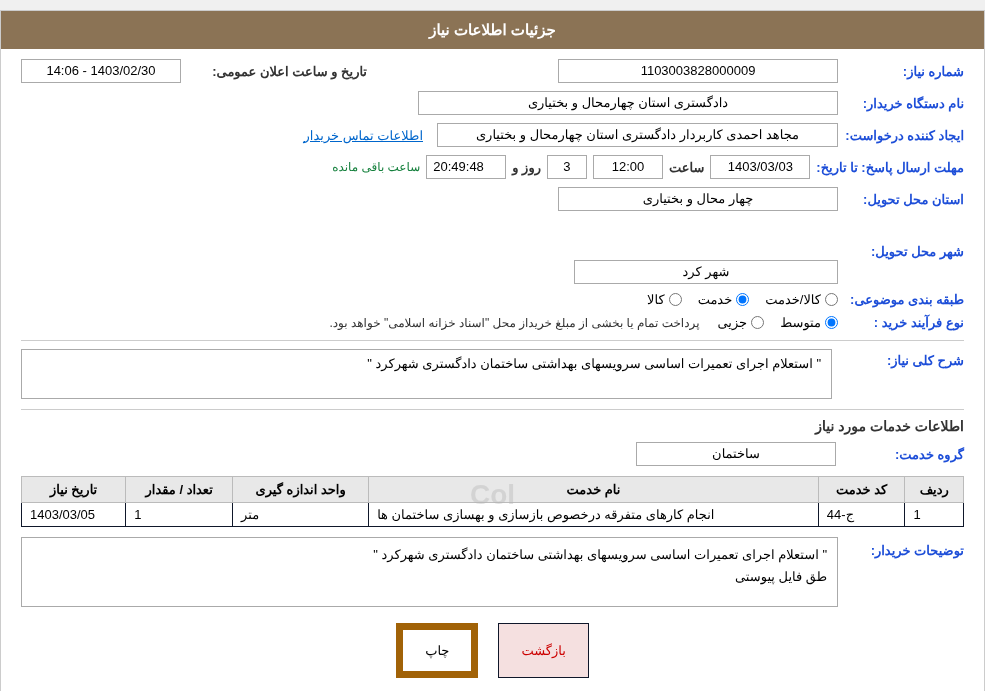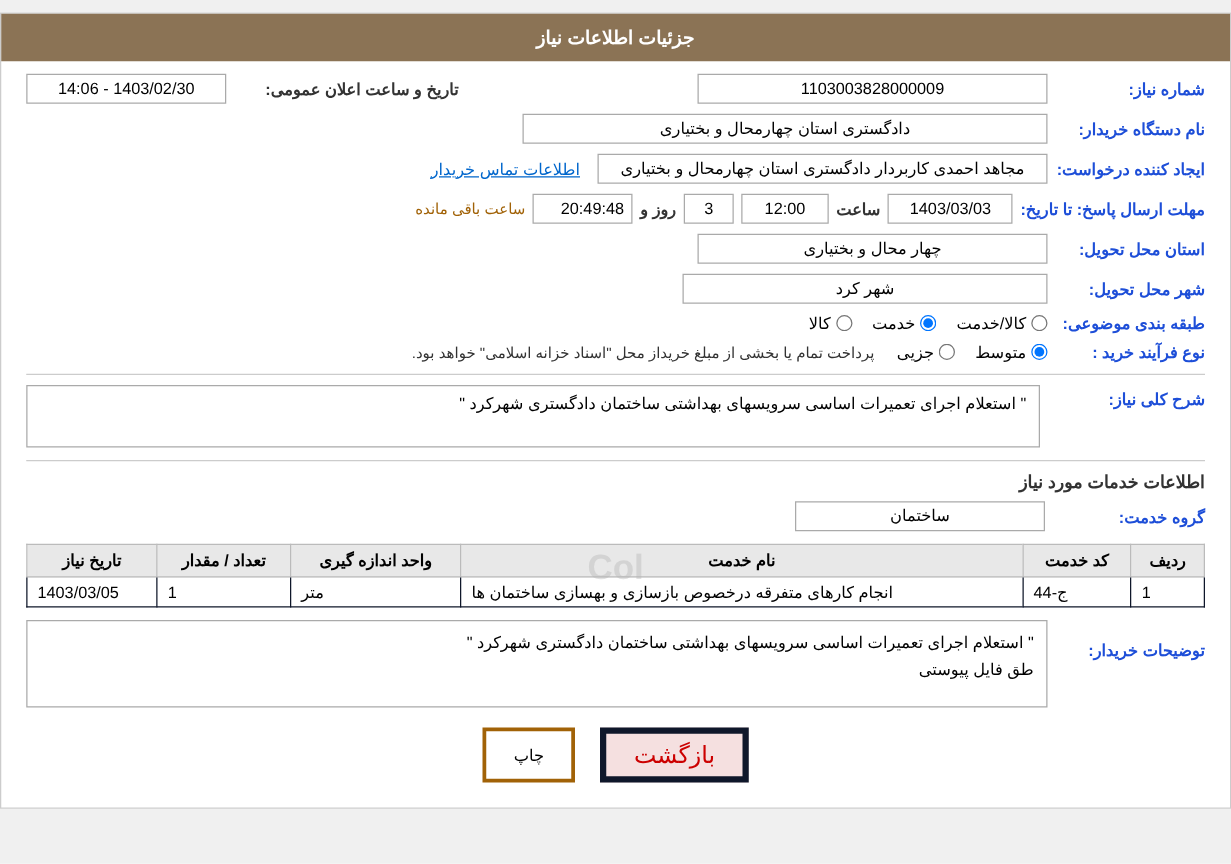--- a/index.html
+++ b/index.html
@@ -133,51 +133,51 @@
       line-height: 1.7;
     }
     .btn-row {
       display: flex;
       justify-content: center;
       gap: 20px;
       margin-top: 16px;
     }
     .btn-print {
       background: #fff;
-      border: 3px solid #a16207;
+      border: 7px solid #a16207;
       padding: 5px 22px;
       cursor: pointer;
       font-size: 13px;
       font-family: Tahoma, Arial, sans-serif;
     }
     .btn-back {
       background: #f5e0e0;
-      border: 5px solid #0f172a;
-      padding: 5px 22px;
+      border: 1px solid #0f172a;
+      padding: 19px 22px;
       cursor: pointer;
-      font-size: 19px;
+      font-size: 13px;
       font-family: Tahoma, Arial, sans-serif;
       color: #cc0000;
     }
     .watermark-area {
       position: relative;
     }
     .col-text {
       position: absolute;
       bottom: 16px;
       left: 50%;
       color: rgba(180,180,180,0.4);
       font-size: 28px;
       font-weight: bold;
       transform: translateX(-50%);
       pointer-events: none;
     }
     .remain-label {
       font-size: 12px;
-      color: #a16207;
+      color: #15803d;
       white-space: nowrap;
     }
   </style>
 </head>
 <body>
 
 <div class="page-wrapper">
   <div class="header-bar">
     <span>جزئیات اطلاعات نیاز</span>
   </div>
@@ -192,43 +192,43 @@
       <div class="input-box" style="width:160px;">1403/02/30 - 14:06</div>
     </div>
 
     <div class="row">
       <span class="label">نام دستگاه خریدار:</span>
       <div class="input-box" style="width:420px;">دادگستری استان چهارمحال و بختیاری</div>
     </div>
 
     <div class="row">
       <span class="label">ایجاد کننده درخواست:</span>
-      <div class="input-box" style="width:360px;">مجاهد احمدی کاربردار دادگستری استان چهارمحال و بختیاری</div>
+      <div class="input-box" style="width:401px;">مجاهد احمدی کاربردار دادگستری استان چهارمحال و بختیاری</div>
       <span class="link-blue" style="margin-right:8px;">اطلاعات تماس خریدار</span>
     </div>
 
     <div class="row">
       <span class="label" style="min-width:130px;">مهلت ارسال پاسخ: تا تاریخ:</span>
       <div class="input-box" style="width:100px;">1403/03/03</div>
       <span class="label-sm">ساعت</span>
       <div class="input-box" style="width:70px;">12:00</div>
       <div class="input-box" style="width:40px;text-align:center;">3</div>
       <span class="label-sm">روز و</span>
-      <div class="input-box" style="width:80px;text-align:right;">20:49:48</div>
+      <div class="input-box" style="width:80px;text-align:left;">20:49:48</div>
       <span class="remain-label">ساعت باقی مانده</span>
     </div>
 
     <div class="row">
       <span class="label">استان محل تحویل:</span>
       <div class="input-box" style="width:280px;">چهار محال و بختیاری</div>
     </div>
 
     <div class="row">
       <span class="label">شهر محل تحویل:</span>
-      <div class="input-box" style="width:292px;">شهر کرد</div>
+      <div class="input-box" style="width:264px;margin-top:41px;">شهر کرد</div>
     </div>
 
     <div class="row">
       <span class="label">طبقه بندی موضوعی:</span>
       <div class="radio-group">
         <div class="radio-item">
           <input type="radio" name="tabqe" style="">
           <span>کالا/خدمت</span>
         </div>
         <div class="radio-item">
@@ -293,21 +293,21 @@
             <td>متر</td>
             <td>1</td>
             <td>1403/03/05</td>
           </tr>
         </tbody>
       </table>
       <span class="col-text">Col</span>
     </div>
 
     <div class="notes-section">
-      <span class="label" style="padding-top:6px;min-width:120px;margin-top:11px;">توضیحات خریدار:</span>
+      <span class="label" style="padding-top:6px;min-width:120px;">توضیحات خریدار:</span>
       <div class="notes-box">
         <div>" استعلام اجرای تعمیرات اساسی سرویسهای بهداشتی ساختمان دادگستری شهرکرد "</div>
         <div>طق فایل پیوستی</div>
       </div>
     </div>
 
     <div class="btn-row">
       <button class="btn-back">بازگشت</button>
       <button class="btn-print">چاپ</button>
     </div>

